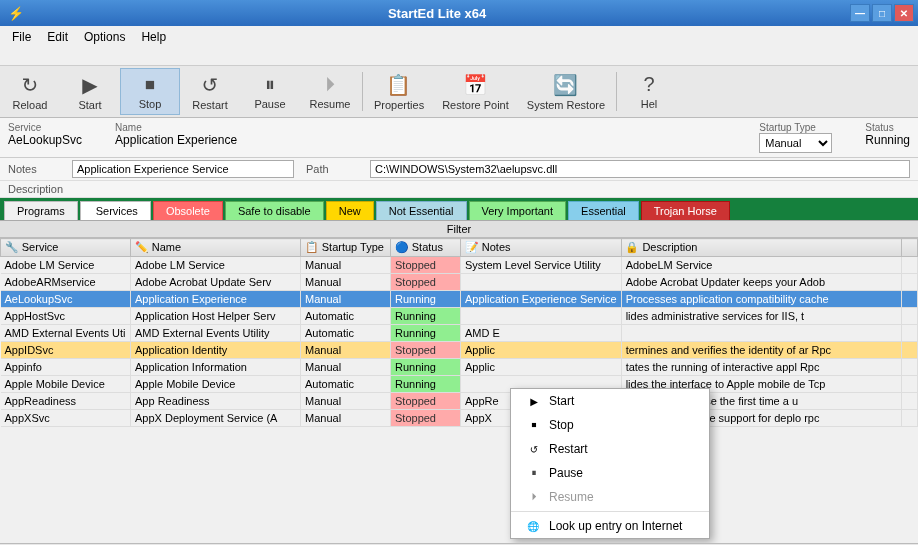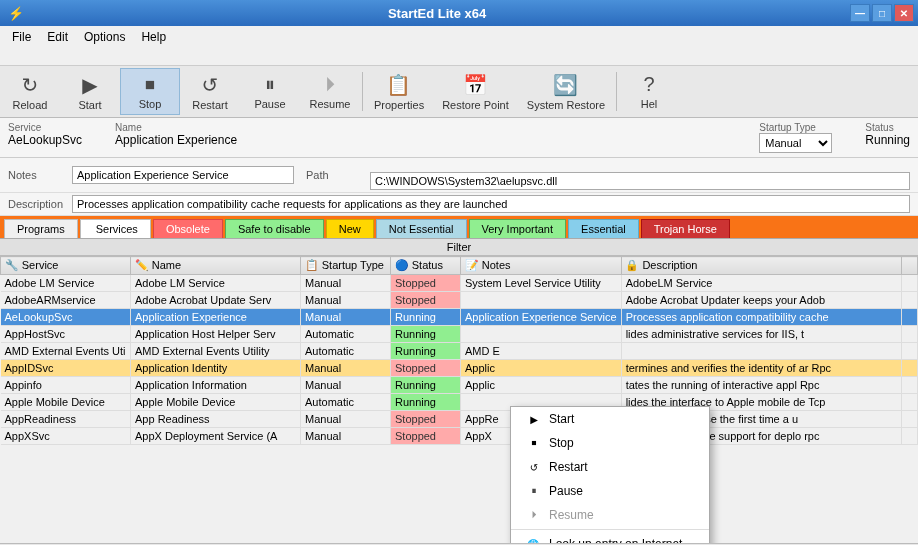--- a/index.html
+++ b/index.html
@@ -102,21 +102,21 @@
       background: white;
       padding: 1px 4px;
       font-size: 11px;
       height: 18px;
     }
 
     
     .cat-tabs {
       display: flex;
       padding: 3px 4px 0;
-      background: #f97316;
+      background: #15803d;
       border-bottom: 1px solid #aaa;
       gap: 2px;
     }
     .cat-tab {
       padding: 3px 12px;
       font-size: 11px;
       cursor: pointer;
       border: 1px solid #bbb;
       border-bottom: none;
       background: #f0f0f0;
@@ -316,26 +316,25 @@
     <div class="info-group">
       <span class="info-label">Status</span>
       <span class="info-value">Running</span>
     </div>
   </div>
 
   <div class="notes-row">
     <span class="field-label">Notes</span>
     <input type="text" class="field-value" style="flex: 0.4 1 0%;" value="Application Experience Service">
     <span class="field-label" style="margin-left:8px;">Path</span>
-    <input type="text" class="field-value" style="flex: 1 1 0%; margin-top: 12px;" value="C:\WINDOWS\System32\aelupsvc.dll">
+    <input type="text" class="field-value" style="flex: 1 1 0%;" value="C:\WINDOWS\System32\aelupsvc.dll">
   </div>
 
   <div class="desc-row">
     <span class="field-label">Description</span>
-    <input type="text" class="field-value" style="flex: 1 1 0%;" value="Processes application compatibility cache requests for applications as they are launched">
   </div>
 
   <div class="cat-tabs">
     <div class="cat-tab">Programs</div>
     <div class="cat-tab active">Services</div>
     <div class="cat-tab obsolete">Obsolete</div>
     <div class="cat-tab safe">Safe to disable</div>
     <div class="cat-tab new-tab">New</div>
     <div class="cat-tab not-essential">Not Essential</div>
     <div class="cat-tab very-important">Very Important</div>

